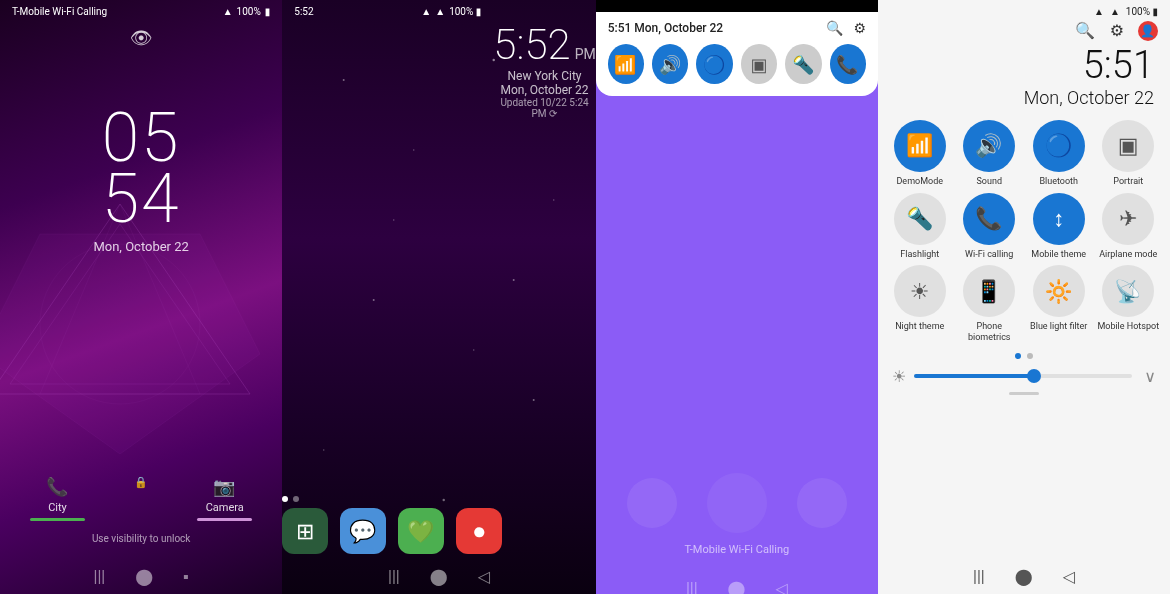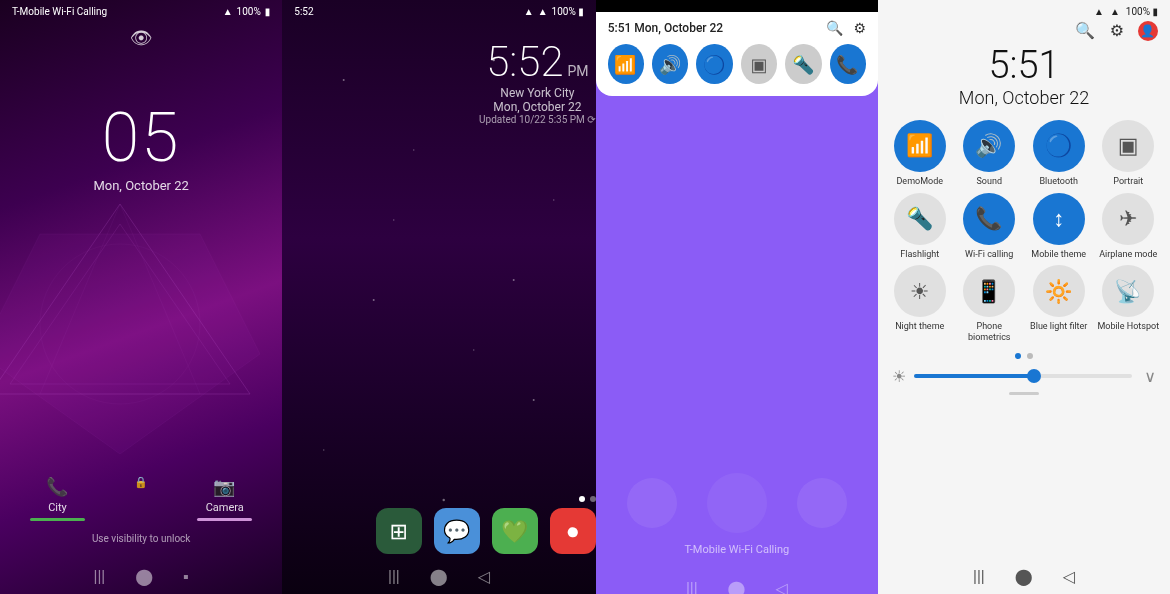--- a/index.html
+++ b/index.html
@@ -111,22 +111,22 @@
       opacity: 0.4;
     }
 
     
     .panel-home {
       width: 322px;
       height: 594px;
       background: linear-gradient(180deg, #1a0025 0%, #2d0040 40%, #1a0028 70%, #0a0010 100%);
       position: relative;
       display: flex;
-      flex-direction: column;
-      align-items: flex-end;
+      flex-direction: row;
+      align-items: flex-start;
       overflow: hidden;
     }
     .panel-home .status-bar {
       width: 100%;
       display: flex;
       justify-content: space-between;
       align-items: center;
       padding: 6px 12px 0;
       font-size: 10px;
       color: #fff;
@@ -302,21 +302,21 @@
     }
     .qs-header {
       display: flex;
       justify-content: space-between;
       align-items: center;
       padding: 4px 12px 0;
     }
     .qs-header-icons { display: flex; gap: 14px; font-size: 16px; color: #333; }
     .qs-datetime {
       padding: 4px 16px 8px;
-      text-align: center;
+      text-align: right;
     }
     .qs-datetime .time-lg {
       font-size: 38px;
       font-weight: 300;
       color: #111;
       line-height: 1.1;
     }
     .qs-datetime .date-lg {
       font-size: 18px;
       font-weight: 300;
@@ -434,20 +434,21 @@
       <span>100%</span>
       <span>▮</span>
     </div>
   </div>
 
   <div class="eye-icon">👁</div>
 
   <div class="clock">
     <div class="time-big">
       <div>05</div>
+      <div>54</div>
     </div>
     <div class="date">Mon, October 22</div>
   </div>
 
   <div class="bottom-controls">
     <div class="bottom-row">
       <div class="bottom-btn">
         <span class="icon">📞</span>
         <span>City</span>
         <div class="progress-bar green"></div>
@@ -495,21 +496,21 @@
     </div>
   </div>
 
   <div class="clock-widget">
     <div style="display:flex;align-items:baseline;gap:4px;justify-content:center;">
       <span class="time">5:52</span>
       <span style="font-size:14px;color:rgba(255,255,255,0.7);">PM</span>
     </div>
     <div class="location">New York City</div>
     <div class="date">Mon, October 22</div>
-    <div class="updated">Updated 10/22 5:35 PM ⟳</div>
+    <div class="updated">Updated 10/22 5:24 PM ⟳</div>
   </div>
 
   <div class="page-dots">
     <div class="page-dot active"></div>
     <div class="page-dot"></div>
   </div>
 
   <div class="dock">
     <div class="dock-icon grid">⊞</div>
     <div class="dock-icon chat">💬</div>

